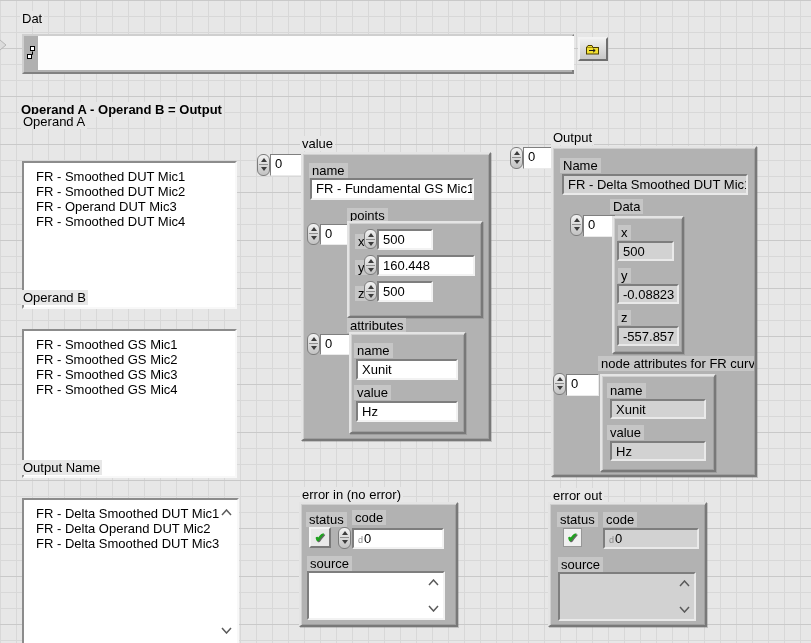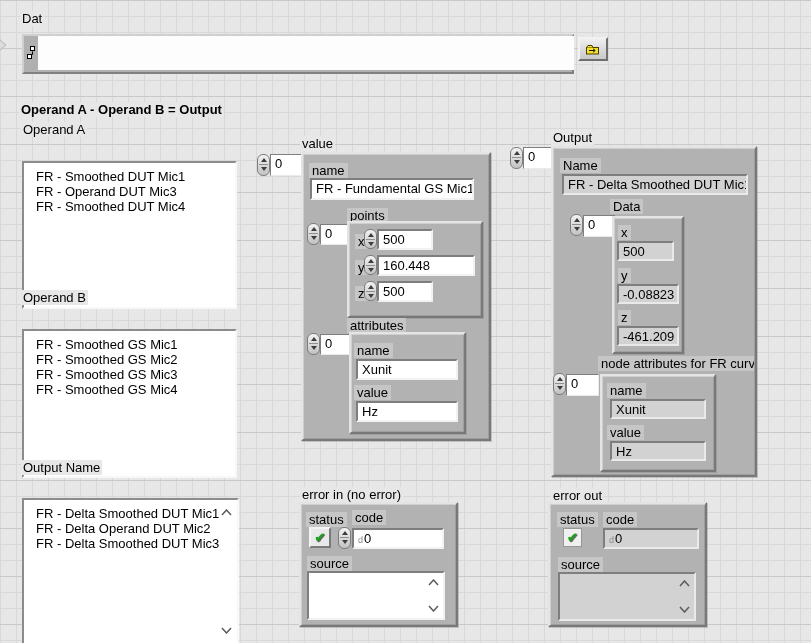--- a/index.html
+++ b/index.html
@@ -77,24 +77,25 @@
   <div class="btn" style="left:578px;top:37px;width:26px;height:20px">
     <svg width="16" height="13">
       <rect x="1.5" y="4.5" width="12" height="6.5" fill="#f2df30" stroke="#4a3c00"></rect>
       <path d="M1.5 4.5 L3 2.5 h4 l1 2" fill="#f2df30" stroke="#4a3c00"></path>
       <path d="M4 7.5 h6 M8 5.8 L10.2 7.5 L8 9.2" stroke="#1a1a1a" fill="none"></path>
     </svg>
   </div>
 
   <div class="lbl bold" style="left:19px;top:102px">Operand A - Operand B = Output</div>
 
-  <div class="lbl" style="left:21px;top:122px">Operand A</div>
+  <div class="lbl" style="left:21px;top:114px">Operand A</div>
   <div class="listbox" style="left:22px;top:141px;width:211px;height:144px">
     <div class="li-wrap">
       <div class="li">FR - Smoothed DUT Mic1</div>
+      <div class="li">FR - Smoothed DUT Mic2</div>
       <div class="li">FR - Operand DUT Mic3</div>
       <div class="li">FR - Smoothed DUT Mic4</div>
     </div>
   </div>
 
   <div class="lbl" style="left:21px;top:290px">Operand B</div>
   <div class="listbox" style="left:22px;top:309px;width:211px;height:145px">
     <div class="li-wrap">
       <div class="li">FR - Smoothed GS Mic1</div>
       <div class="li">FR - Smoothed GS Mic2</div>
@@ -198,21 +199,21 @@
       <div class="sdiv"></div>
       <div class="td"></div>
     </div>
     <div class="idxbox" style="left:30px;top:67px;width:27px;height:19px">0</div>
     <div class="subcluster" style="left:59px;top:68px;width:68px;height:134px">
       <div class="clbl" style="left:4px;top:7px">x</div>
       <div class="fieldg" style="left:3px;top:23px;width:49px;height:15px">500</div>
       <div class="clbl" style="left:4px;top:50px">y</div>
       <div class="fieldg" style="left:3px;top:66px;width:54px;height:15px">-0.08823</div>
       <div class="clbl" style="left:4px;top:92px">z</div>
-      <div class="fieldg" style="left:3px;top:108px;width:54px;height:15px">-461.209</div>
+      <div class="fieldg" style="left:3px;top:108px;width:54px;height:15px">-557.857</div>
     </div>
 
     <div class="clbl" style="left:45px;top:208px;max-width:150px;overflow:hidden">node attributes for FR curves</div>
     <div class="spin" style="left:0px;top:225px">
       <div class="tu"></div>
       <div class="sdiv"></div>
       <div class="td"></div>
     </div>
     <div class="idxbox" style="left:13px;top:226px;width:27px;height:19px">0</div>
     <div class="subcluster" style="left:47px;top:226px;width:112px;height:94px">

